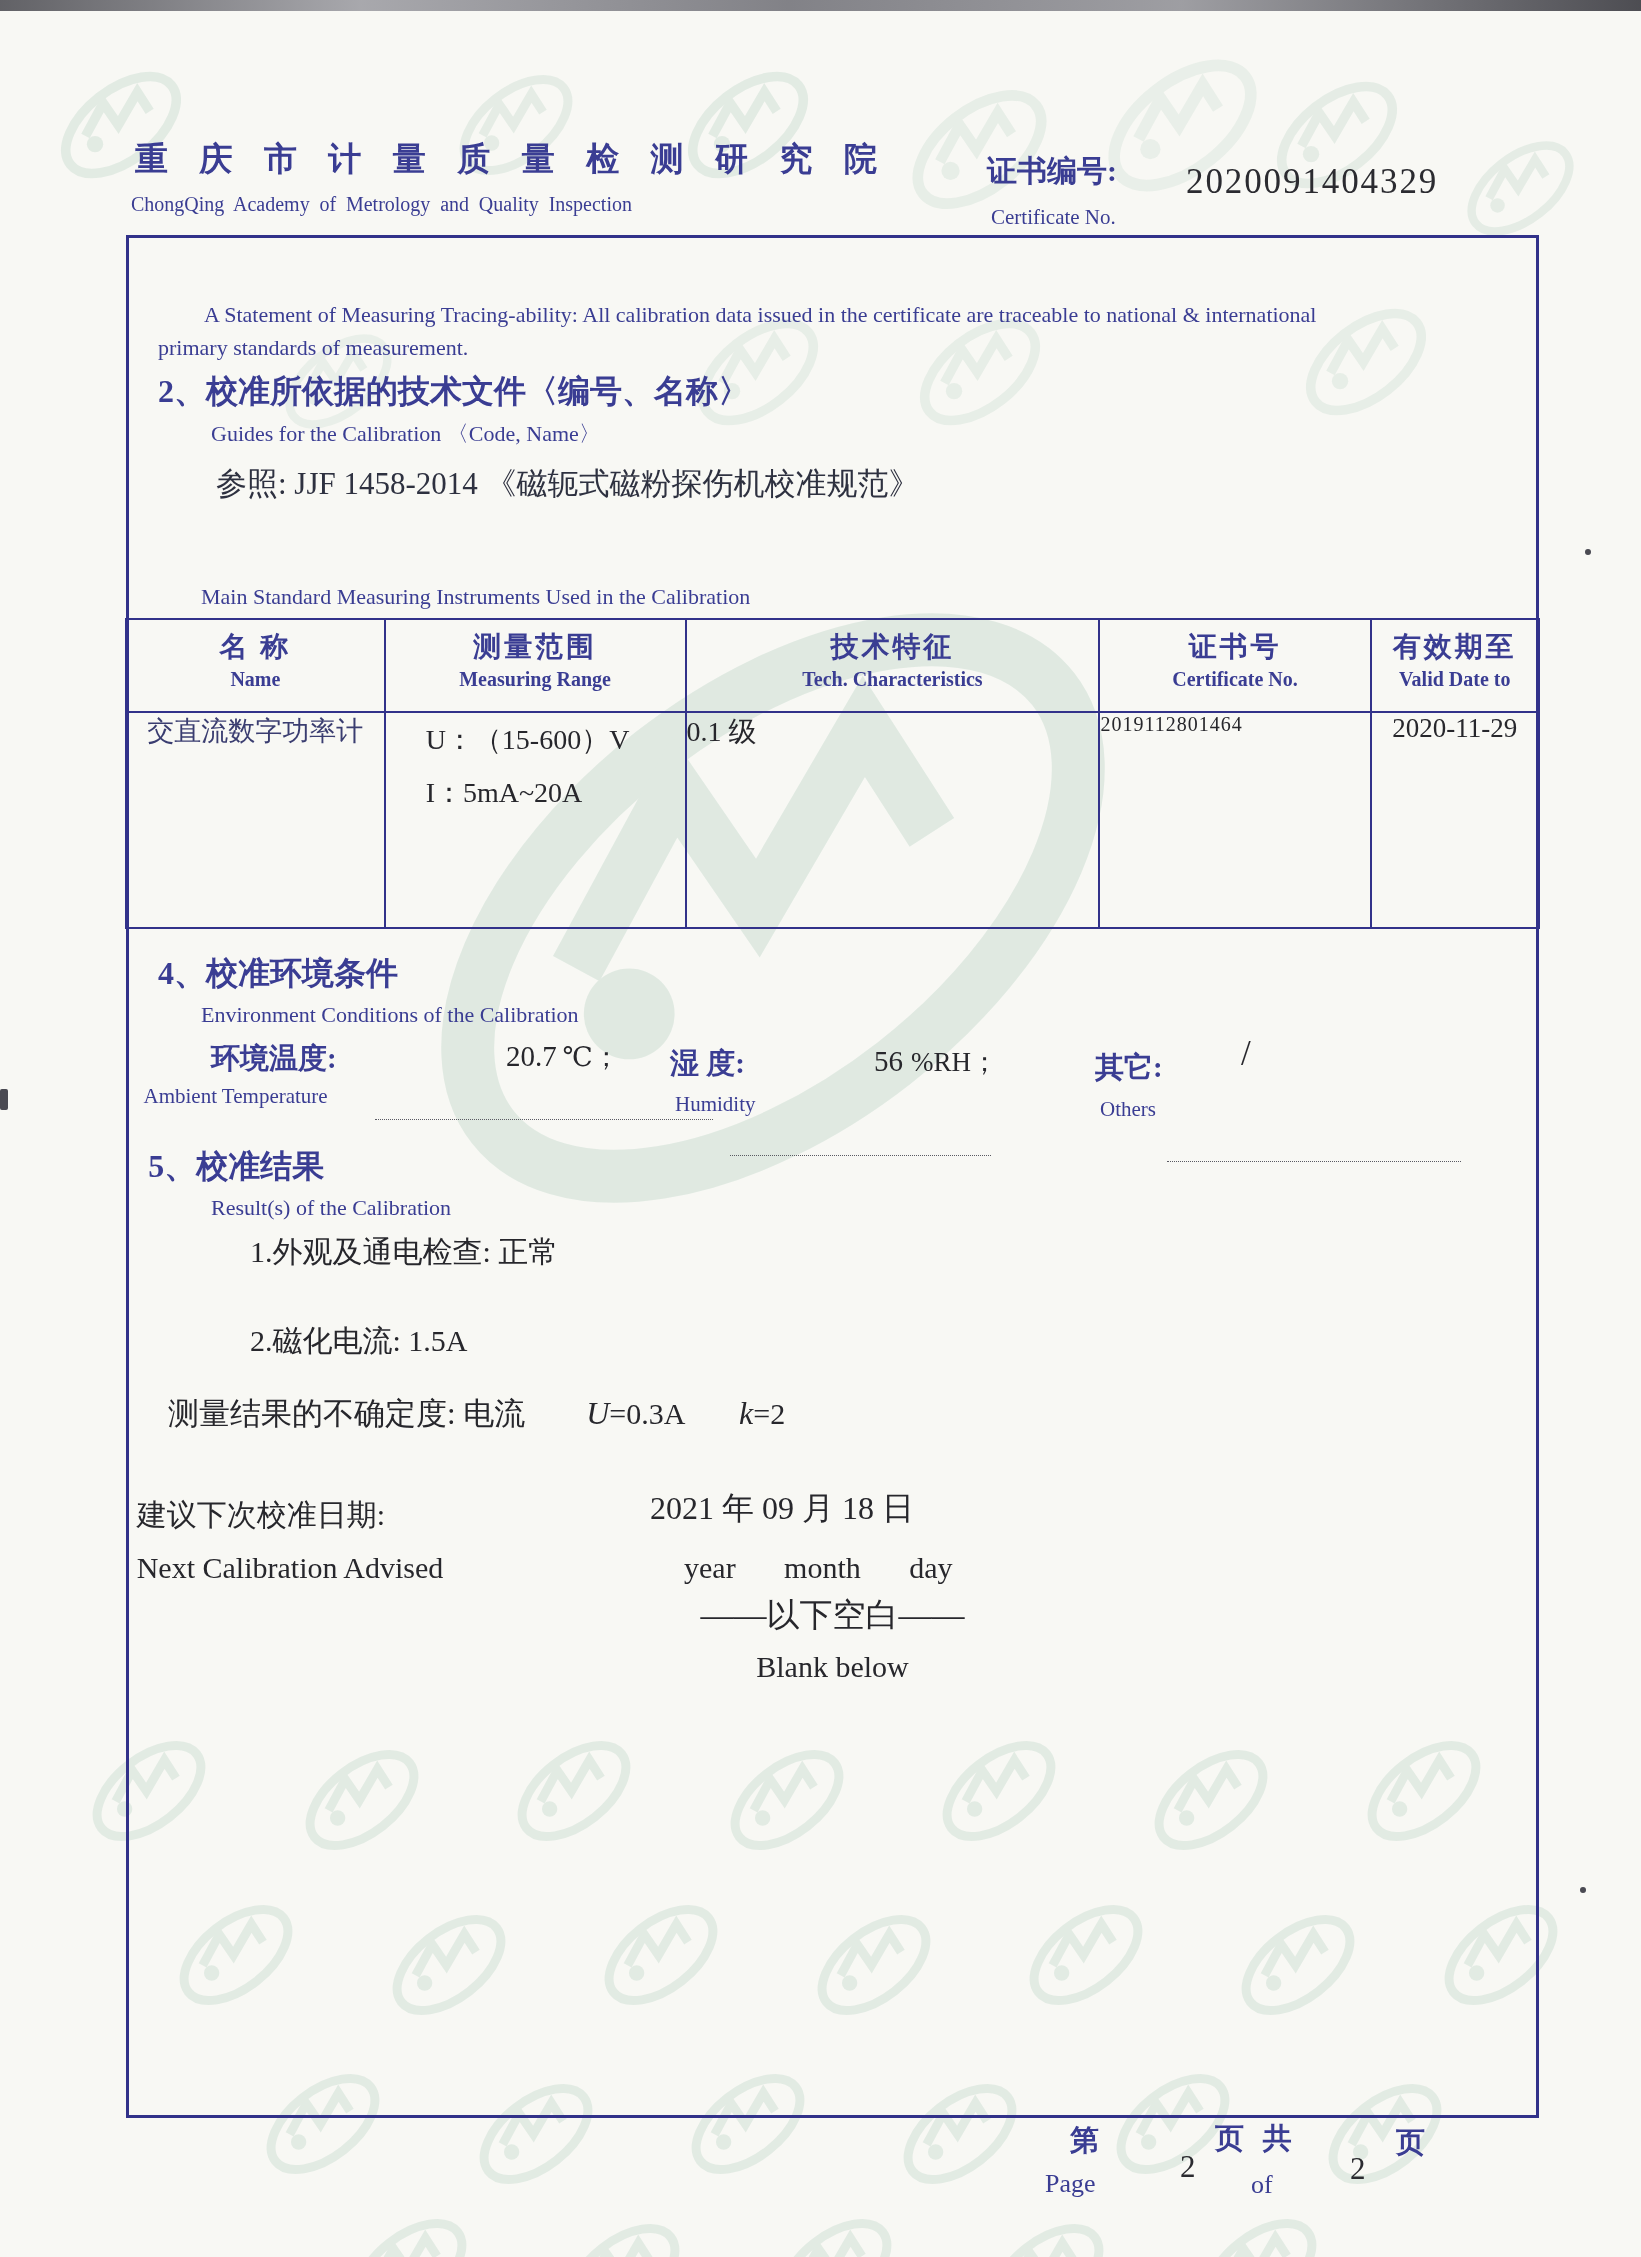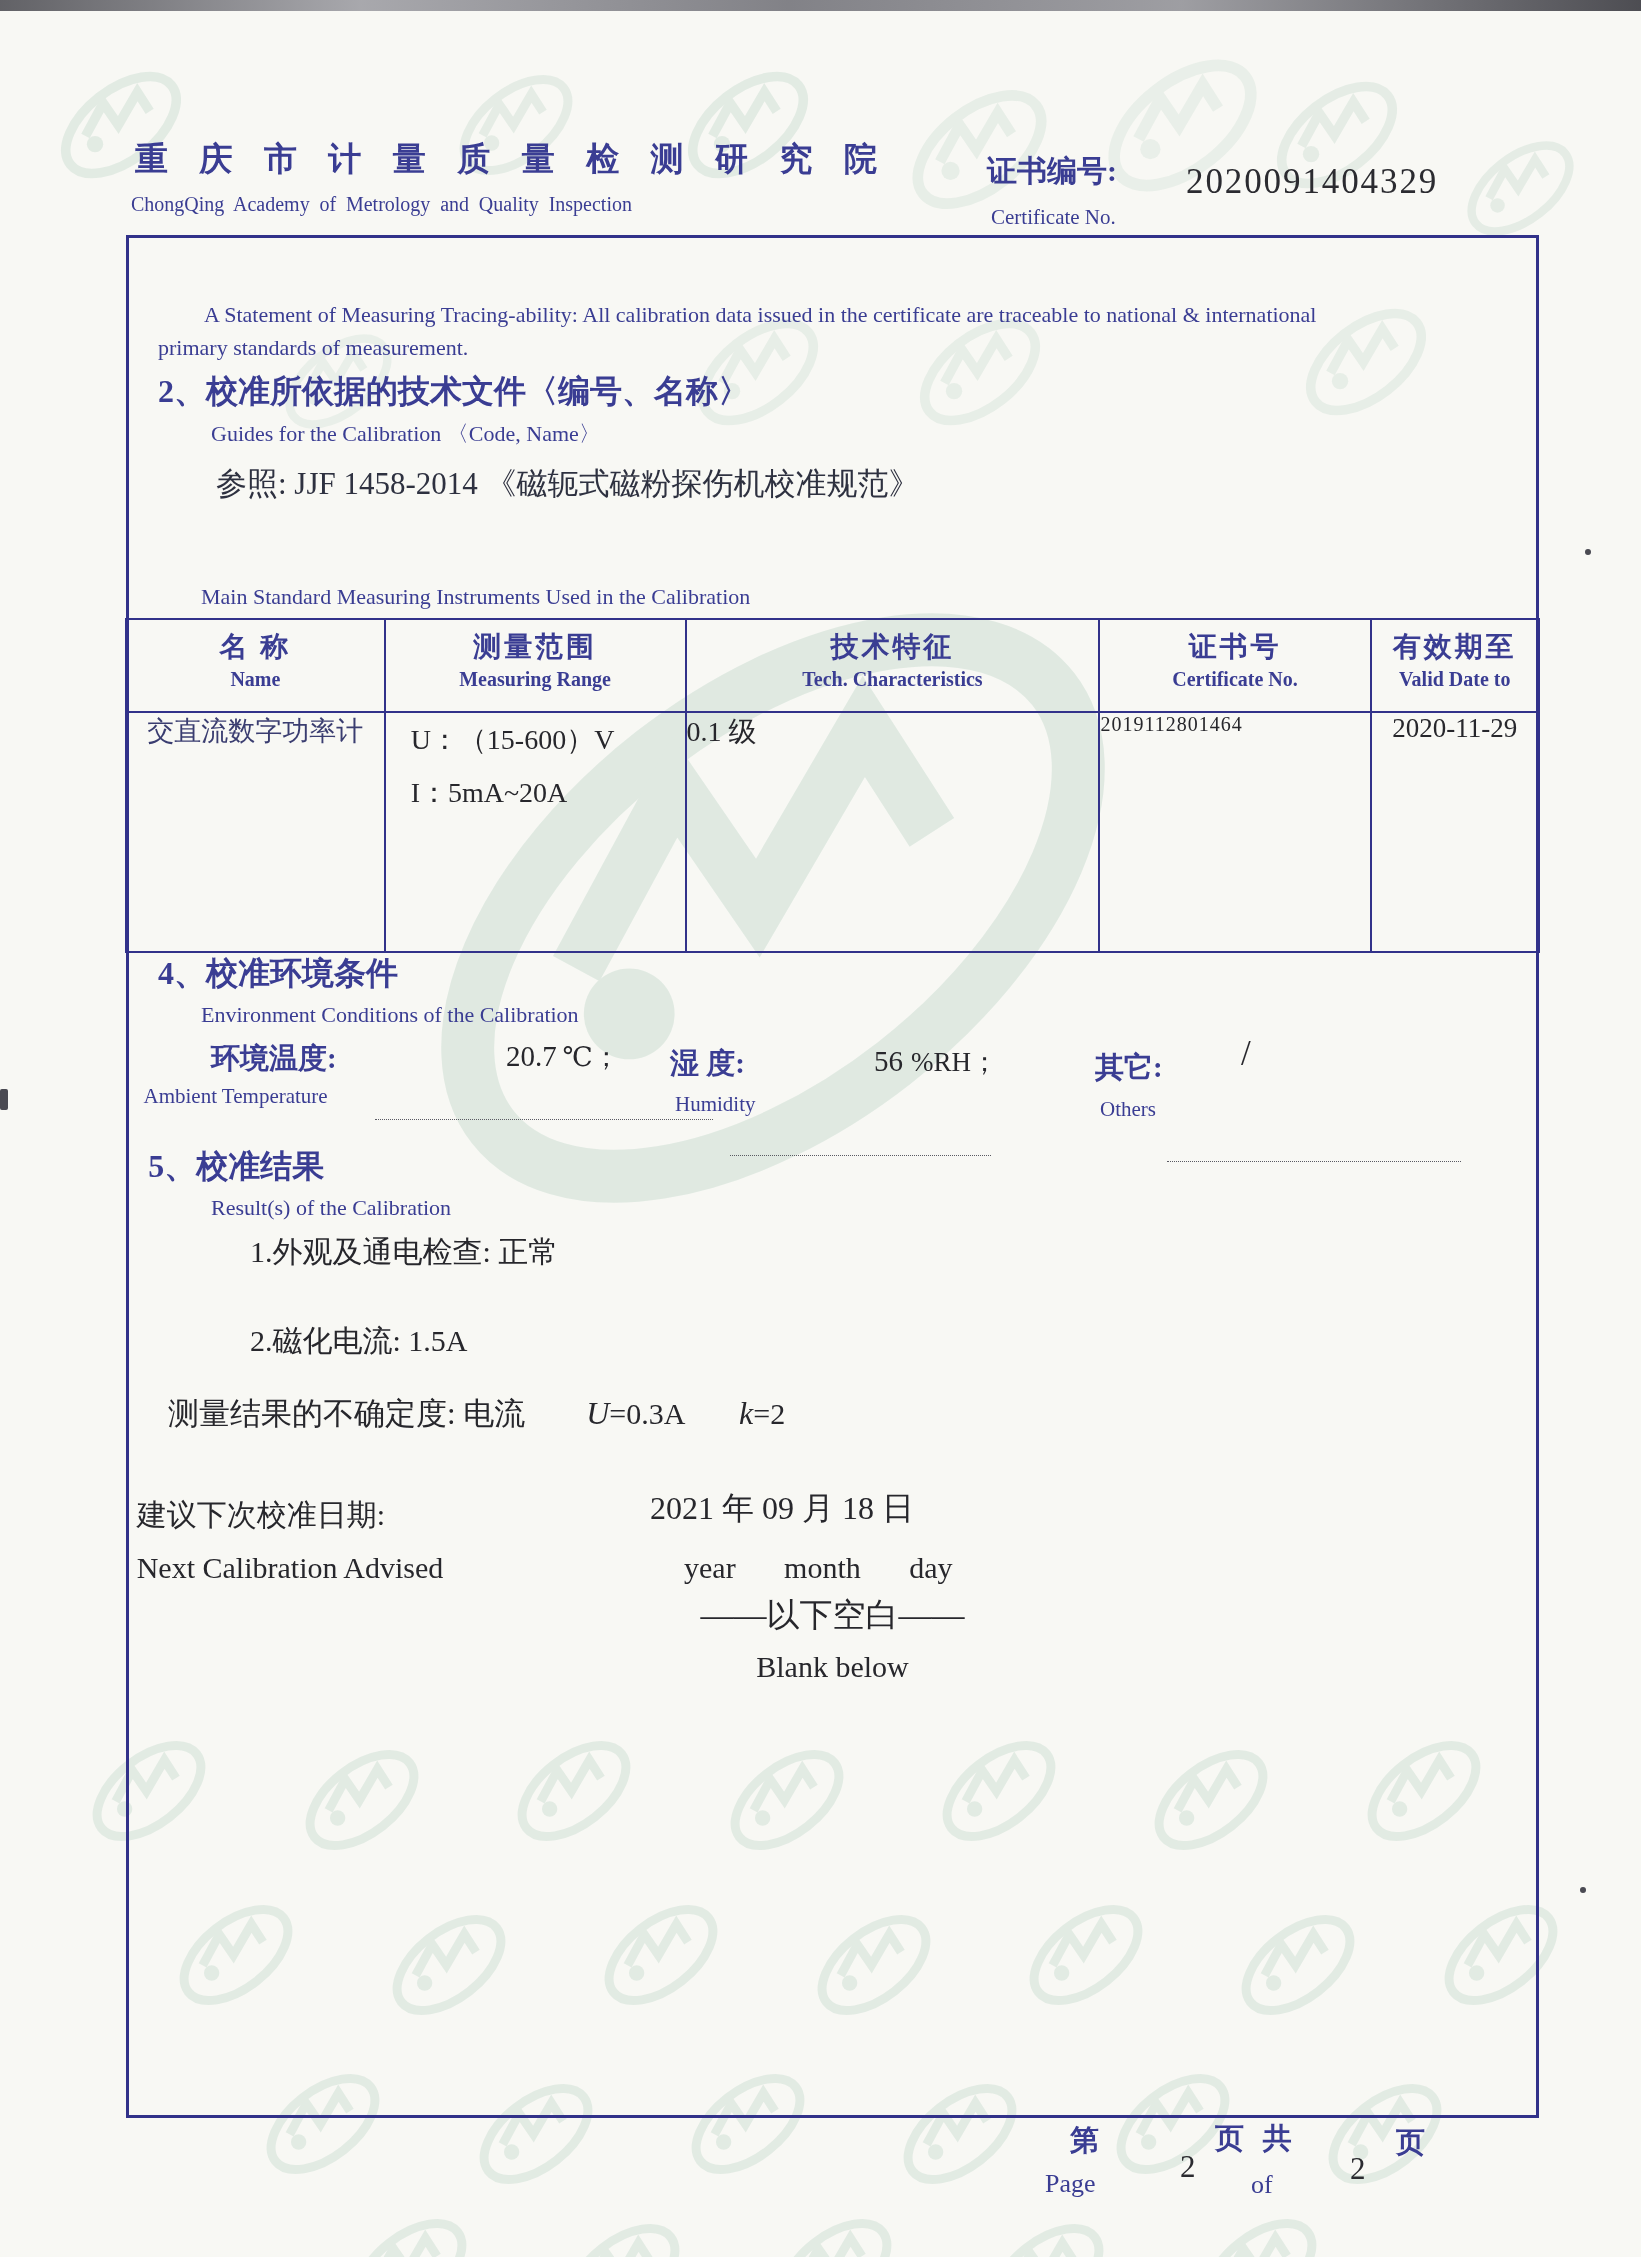--- a/index.html
+++ b/index.html
@@ -27,25 +27,25 @@
   .sheet{position:absolute;left:126px;top:235px;width:1413px;height:1883px;
     border:3.9px solid var(--border-navy,#32328a);box-sizing:border-box;z-index:1;background:transparent;}
   .sec-title{font-size:32px;font-weight:600;color:var(--heading-navy,#3a3d93);}
   .sec-en{font-size:22px;color:var(--heading-navy,#3a3d93);}
   .body-line{font-size:30px;color:#2e3140;}
   
   .std-table{position:absolute;left:-3.9px;top:380px;width:calc(100% + 7.7px);height:309px;
     border-collapse:collapse;table-layout:fixed;z-index:1;}
   .std-table th,.std-table td{border:2.9px solid var(--border-navy,#32328a);vertical-align:top;padding:0;}
   .std-table thead tr{height:93px;}
-  .std-table tbody tr{height:240px;border-radius:17px;}
+  .std-table tbody tr{height:216px;border-radius:17px;}
   .th-zh{font-size:28px;font-weight:600;color:var(--heading-navy,#3a3d93);text-align:center;padding-top:7.7px;letter-spacing:2.9px;}
   .th-en{font-size:20px;color:var(--heading-navy,#3a3d93);text-align:center;padding-top:1.9px;}
   .td-name{font-size:27px;color:#3a3d70;text-align:center;padding-top:11.6px;}
-  .td-range div{font-size:28px;padding-left:25px;line-height:1.9;}
+  .td-range div{font-size:28px;padding-left:40px;line-height:1.9;}
   .td-range{padding-top:1.9px;}
   .td-tech{font-size:28px;padding-left:60px;padding-top:27px;}
   .td-cert{font-size:20px;padding-top:41px;letter-spacing:1px;margin-left:12px;}
   .td-valid{font-size:27px;text-align:center;padding-top:48px;}
   
   .env-zh{font-size:29px;font-weight:600;color:var(--heading-navy,#3a3d93);}
   .env-en{font-size:21px;color:var(--heading-navy,#3a3d93);}
   .env-val{font-size:29px;color:#27272c;}
   .env-unit{font-size:27px;margin-left:5.8px;}
   .dotline{position:absolute;border-bottom:1.9px dotted #5a5a62;height:0;}

